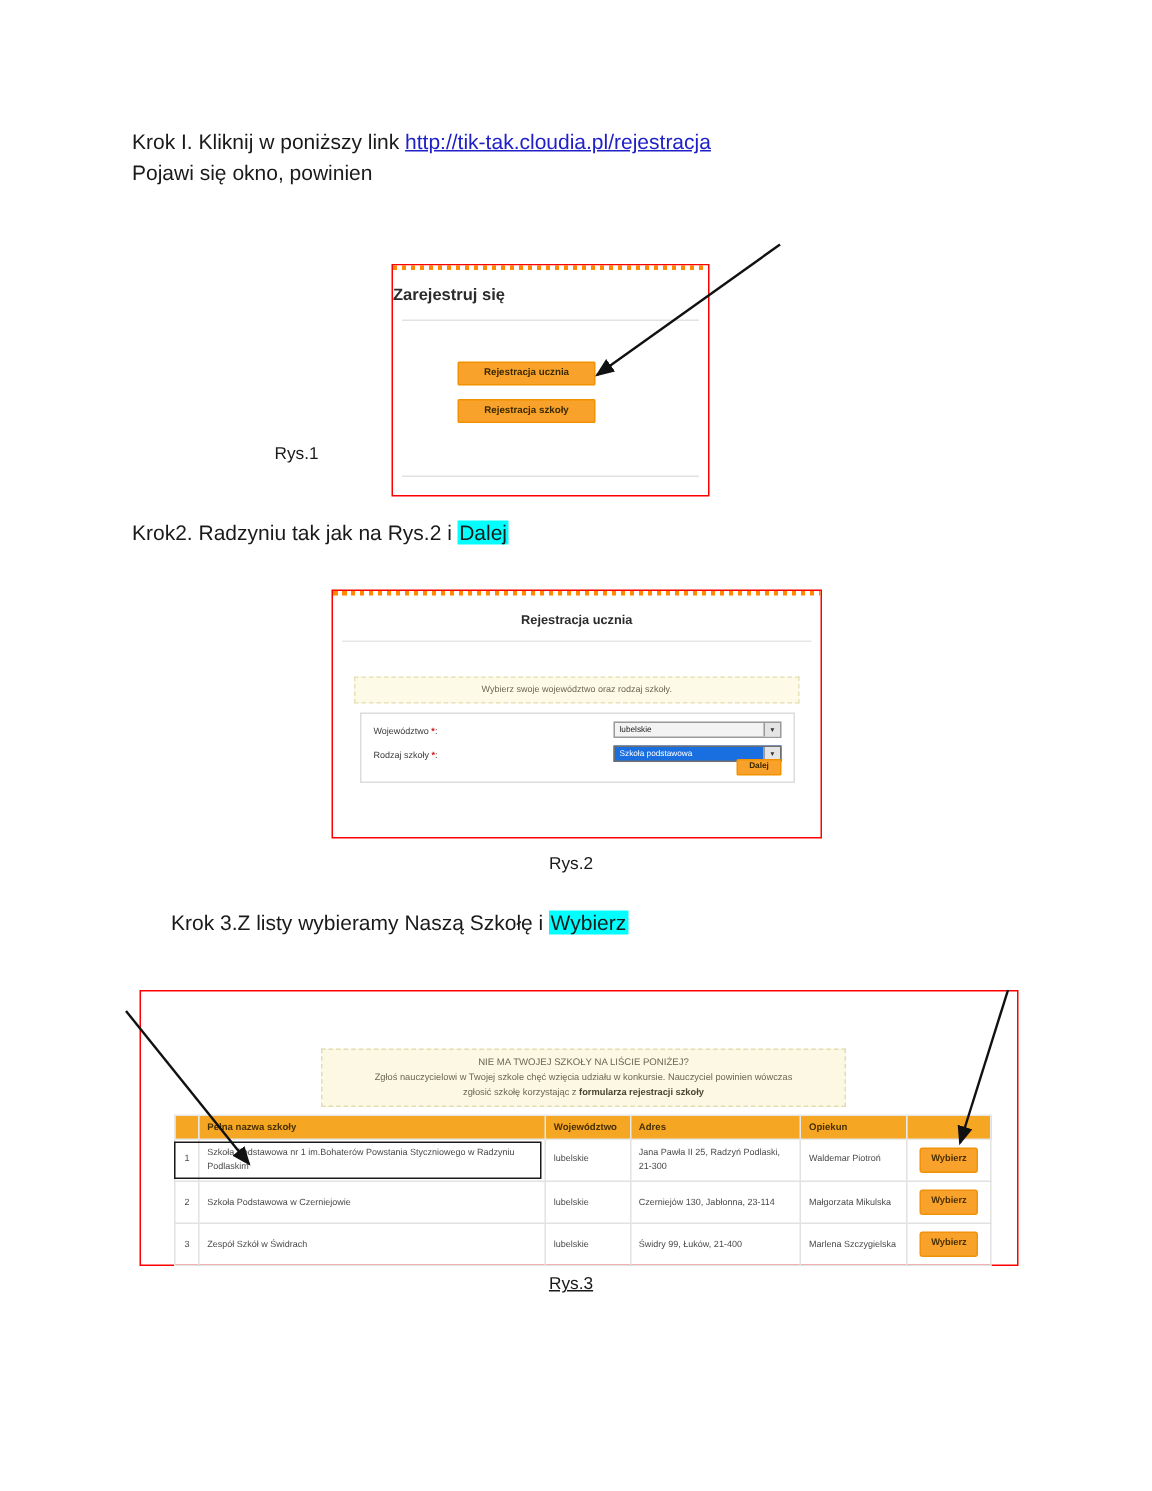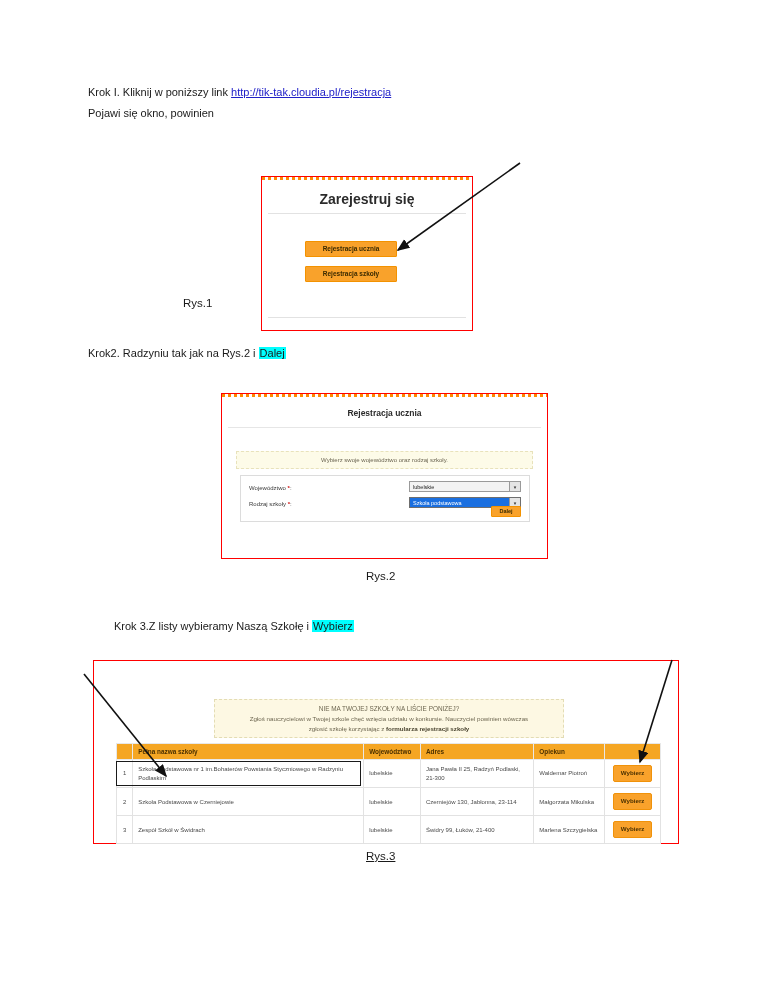--- a/index.html
+++ b/index.html
@@ -18,21 +18,21 @@
 
   .page {
     position: relative;
     width: 768px;
     height: 994px;
   }
 
   
   .step-line {
     position: absolute;
-    font-size: 11px;
+    font-size: 14px;
     line-height: 1.4;
     color: #1a1a1a;
     white-space: nowrap;
   }
   .link {
     color: #2020c8;
     text-decoration: underline;
   }
   .hl {
     background: #00ffff;
@@ -61,22 +61,22 @@
     position: absolute;
     left: 0; top: 0; right: 0;
     height: 3px;
     background: repeating-linear-gradient(to right,
       #ff8a00 0px, #ff8a00 3px, #ffffff 3px, #ffffff 6px);
   }
   .fig1-title {
     position: absolute;
     left: 0; right: 0;
     top: 14px;
-    text-align: center;
-    font-size: 14px;
+    text-align: left;
+    font-size: 11px;
     font-weight: bold;
     color: #2b2b2b;
   }
   .fig1-rule {
     position: absolute;
     left: 6px; right: 6px;
     top: 36px;
     border-top: 1px solid #e2e2e2;
   }
   .fig1-rule2 {
@@ -369,21 +369,21 @@
           <span class="select-arrow">▾</span>
         </div>
       </div>
 
       <div class="btn-orange fig2-dalej">Dalej</div>
     </div>
   </div>
 
   <div class="rys-caption" style="left:366px; top:570px;text-align:right;">Rys.2</div>
 
-  <div class="step-line" style="left:88px; top:619px;padding-left:26px;">
+  <div class="step-line" style="left:88px; top:606px;padding-left:26px;">
     <span>Krok 3.Z listy wybieramy Naszą Szkołę i </span><span class="hl">Wybierz</span>
   </div>
 
   <div class="fig3">
     <div class="fig3-notice">
       <div class="nline1">NIE MA TWOJEJ SZKOŁY NA LIŚCIE PONIŻEJ?</div>
       <div>Zgłoś nauczycielowi w Twojej szkole chęć wzięcia udziału w konkursie. Nauczyciel powinien wówczas</div>
       <div><span>zgłosić szkołę korzystając z </span><b>formularza rejestracji szkoły</b></div>
     </div>
 

